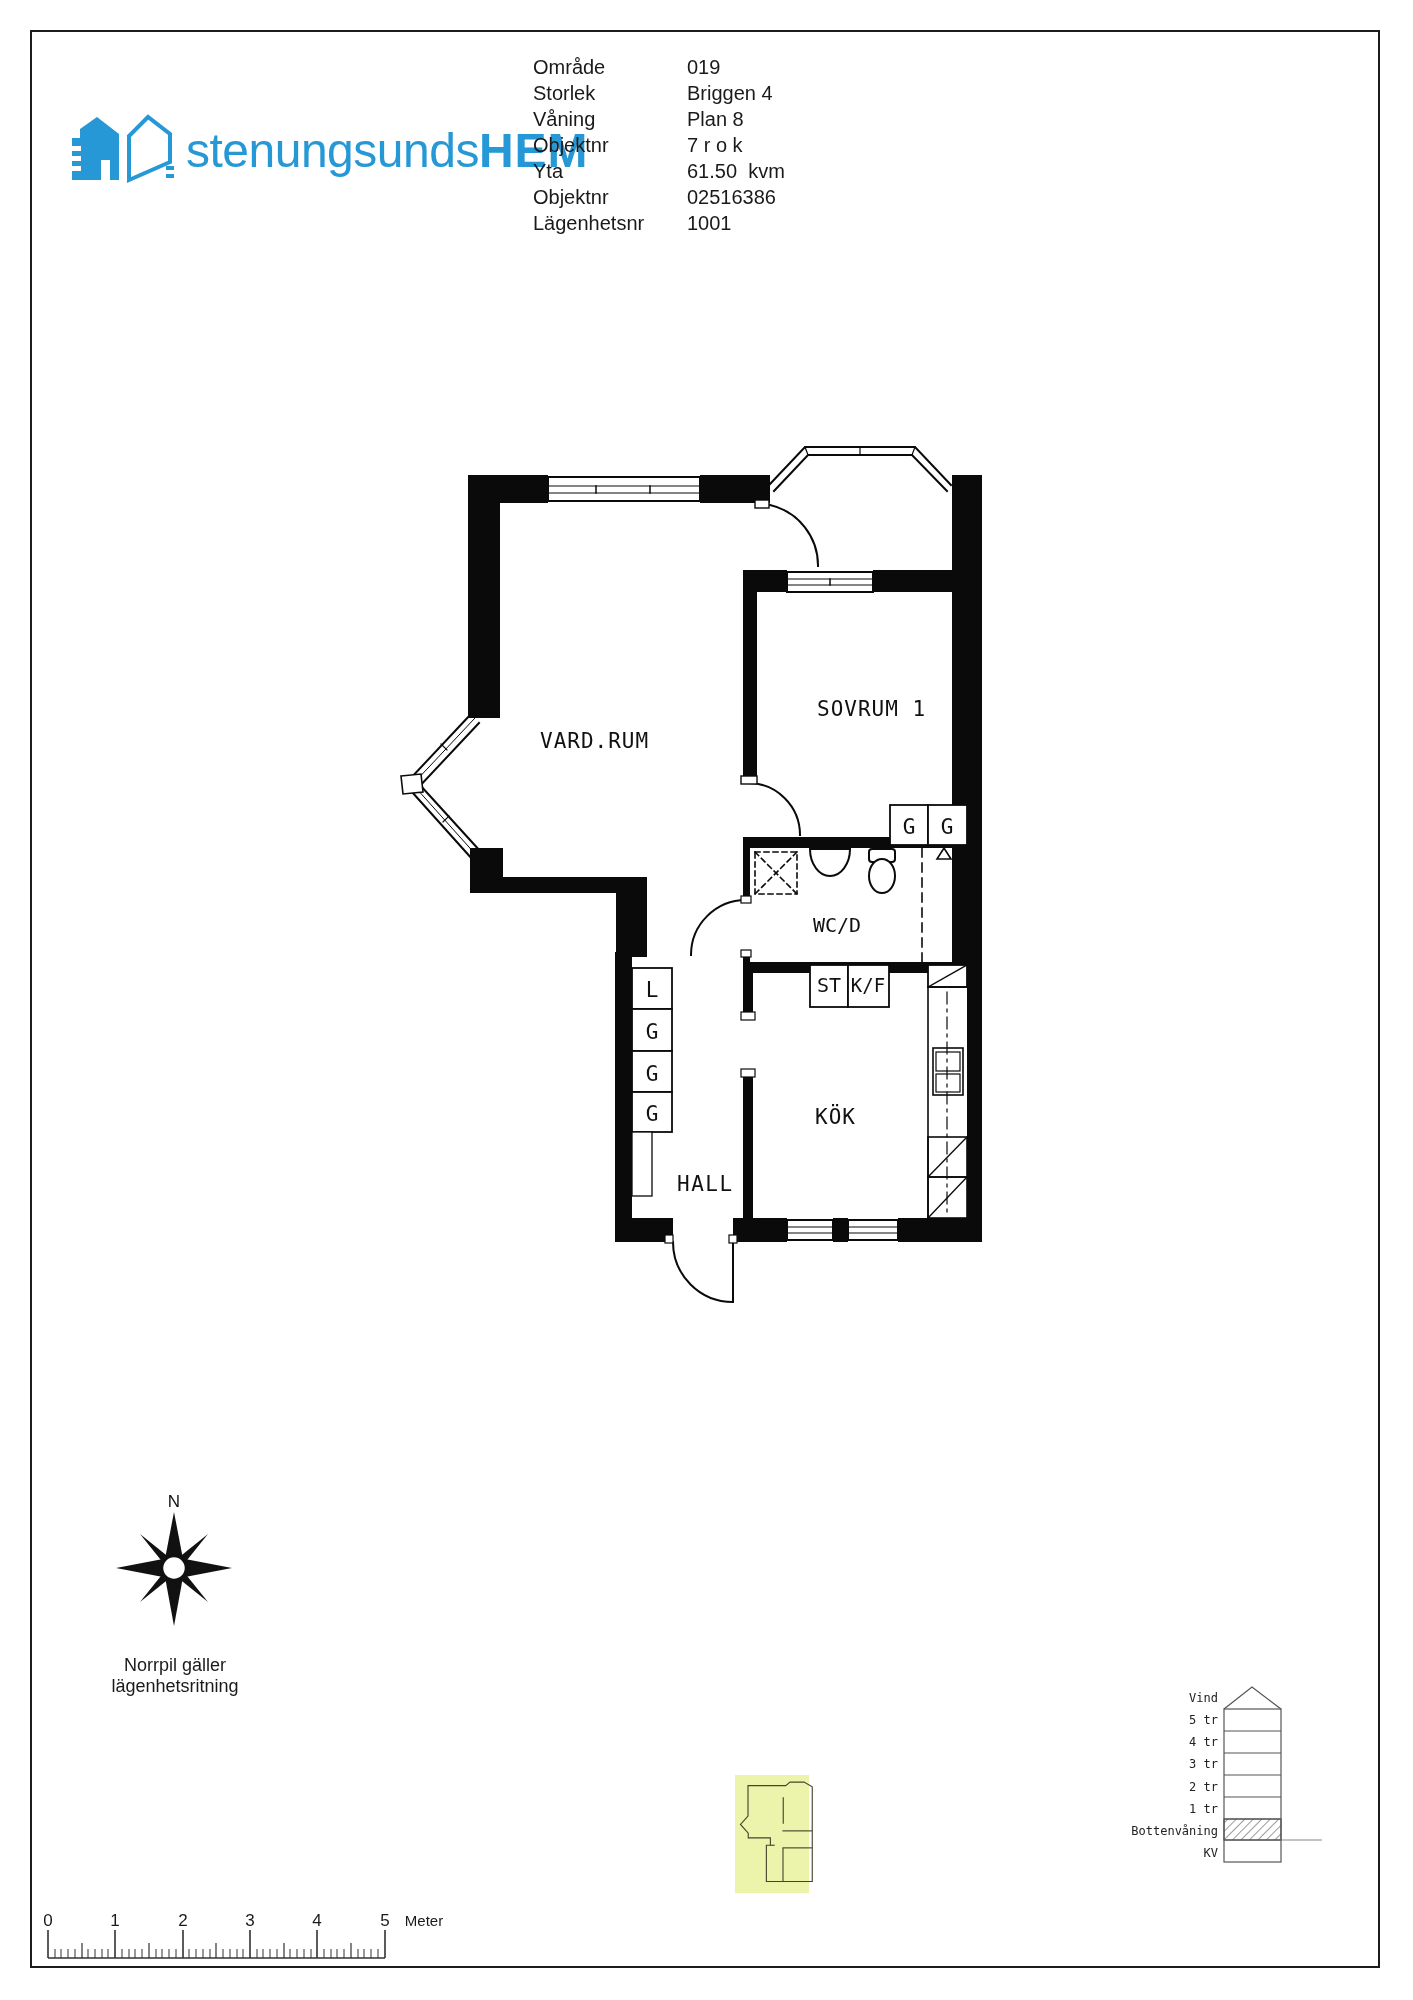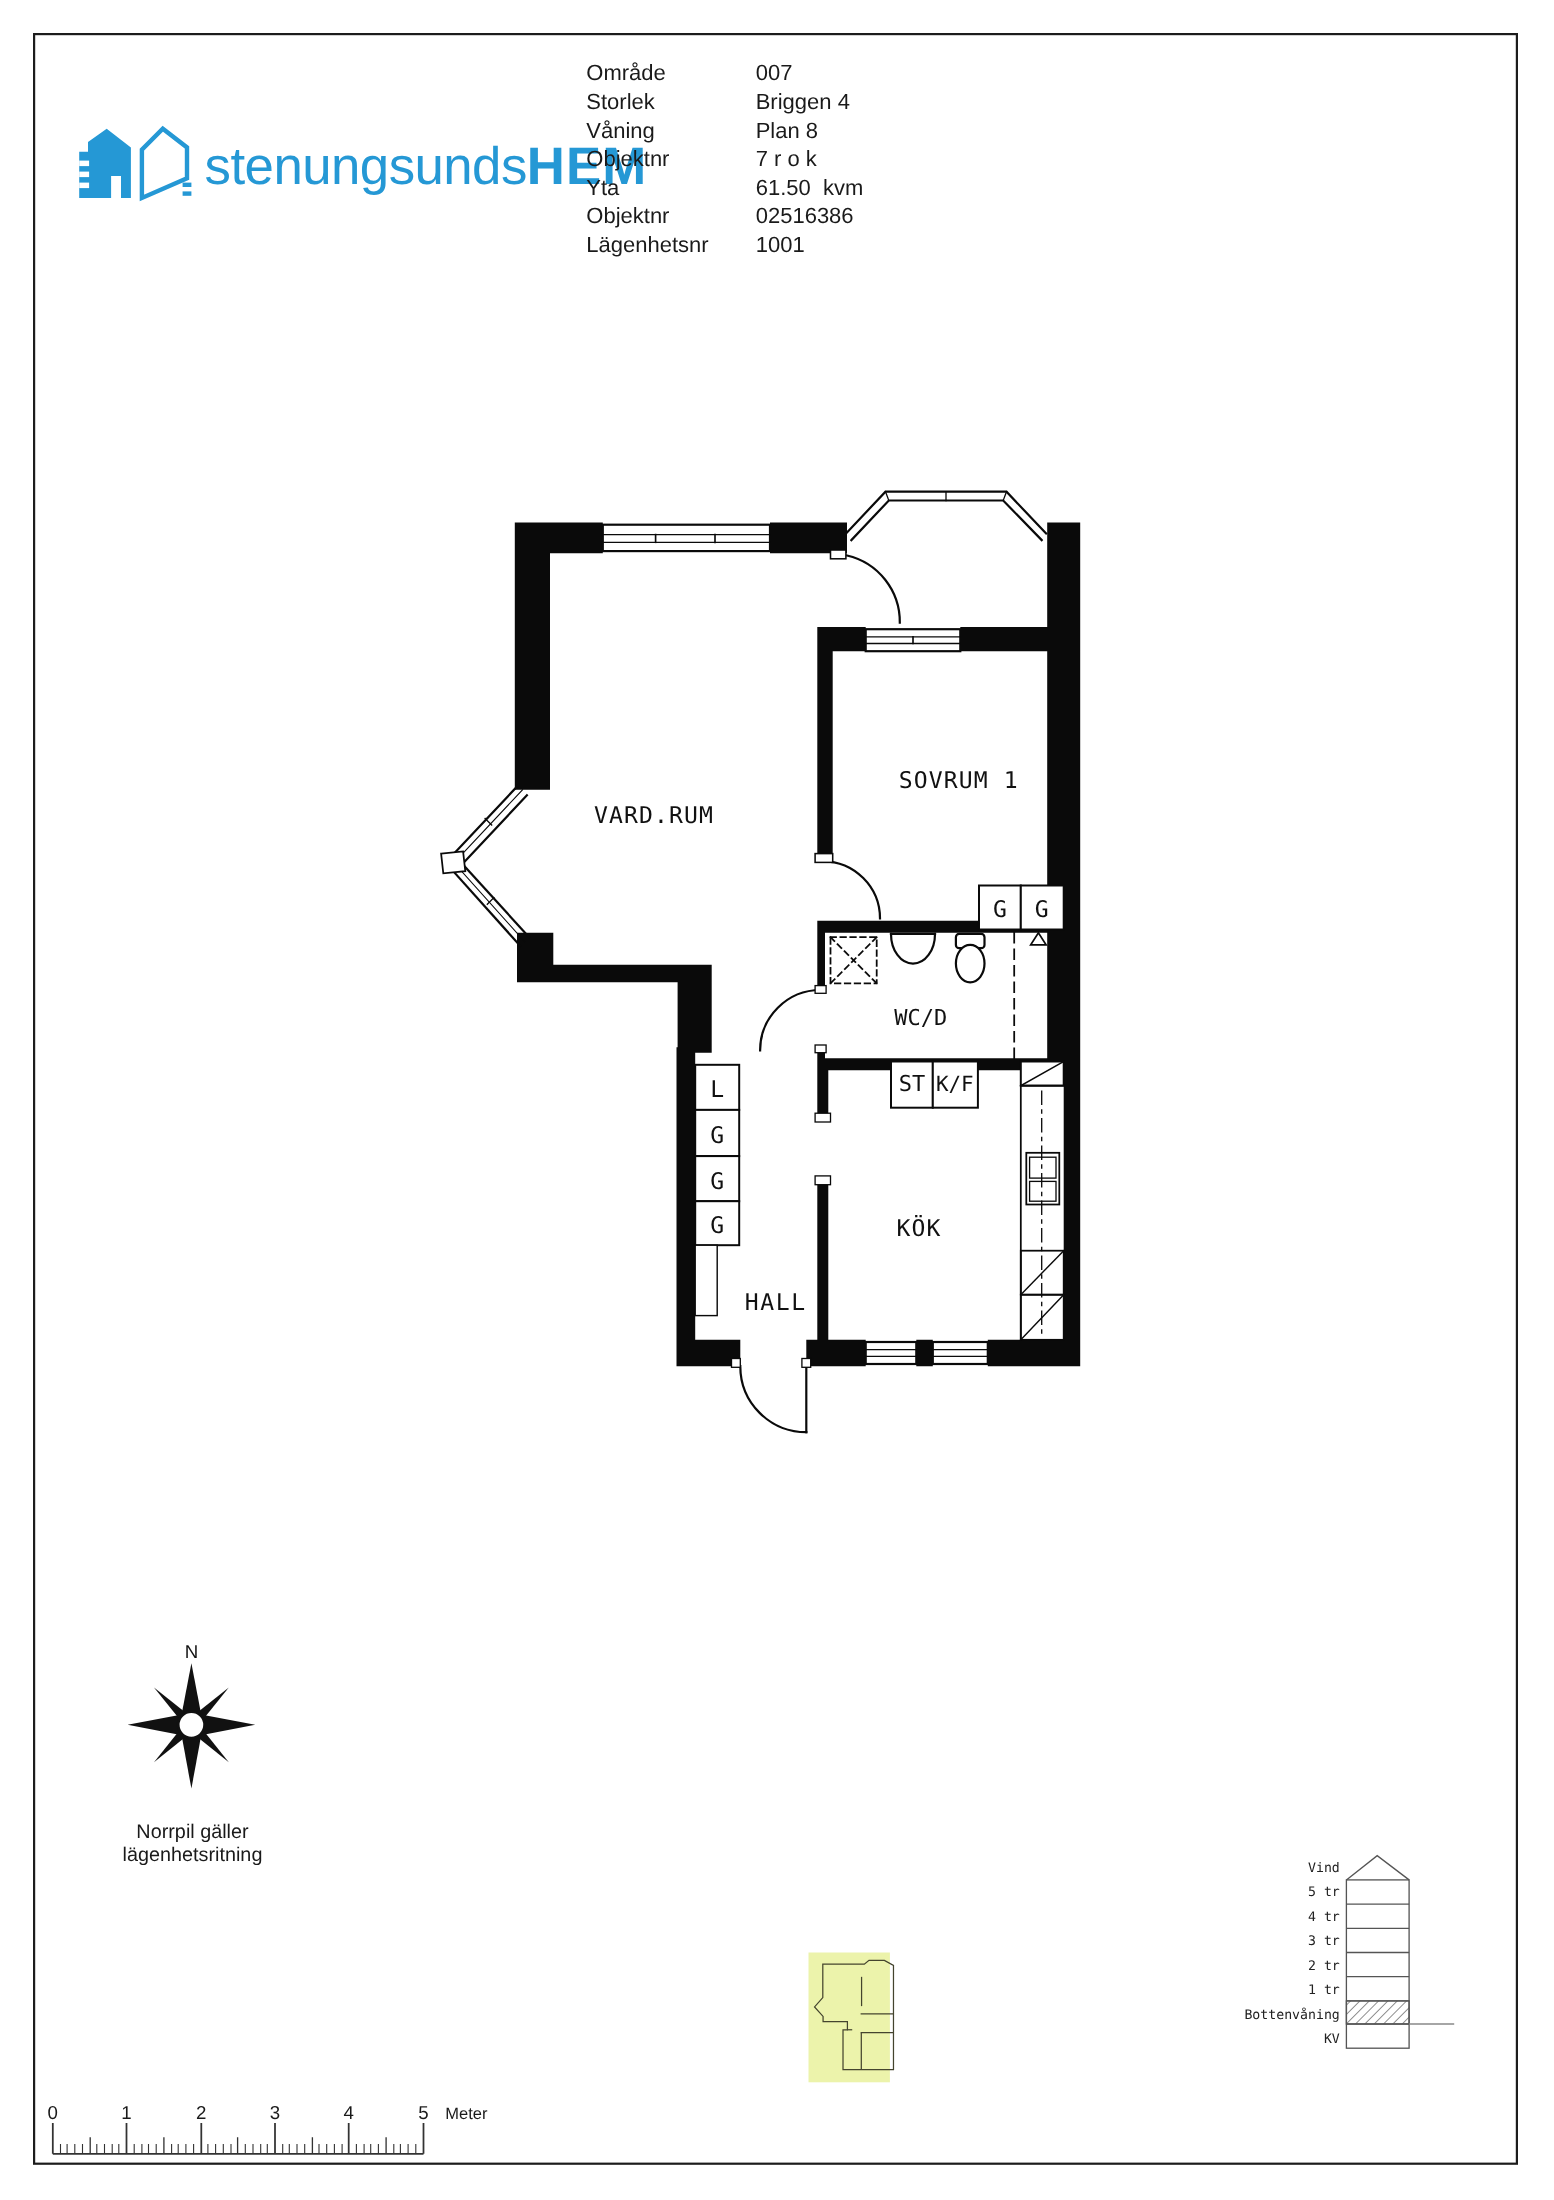--- a/index.html
+++ b/index.html
@@ -38,21 +38,21 @@
       <rect x="96" y="74" width="8" height="4" fill="#2598d5"></rect>
     </g>
     <text x="116" y="67" font-size="48" fill="#2598d5" font-family="Liberation Sans, sans-serif" letter-spacing="-0.5">
       <tspan>stenungsunds</tspan><tspan font-weight="bold" letter-spacing="1">HEM</tspan>
     </text>
   </svg>
 
   <div class="info">
     <div class="info-row">
       <span class="info-label">Område</span>
-      <span class="info-value">007</span>
+      <span class="info-value">019</span>
     </div>
     <div class="info-row">
       <span class="info-label">Storlek</span>
       <span class="info-value">Briggen 4</span>
     </div>
     <div class="info-row">
       <span class="info-label">Våning</span>
       <span class="info-value">Plan 8</span>
     </div>
     <div class="info-row">

